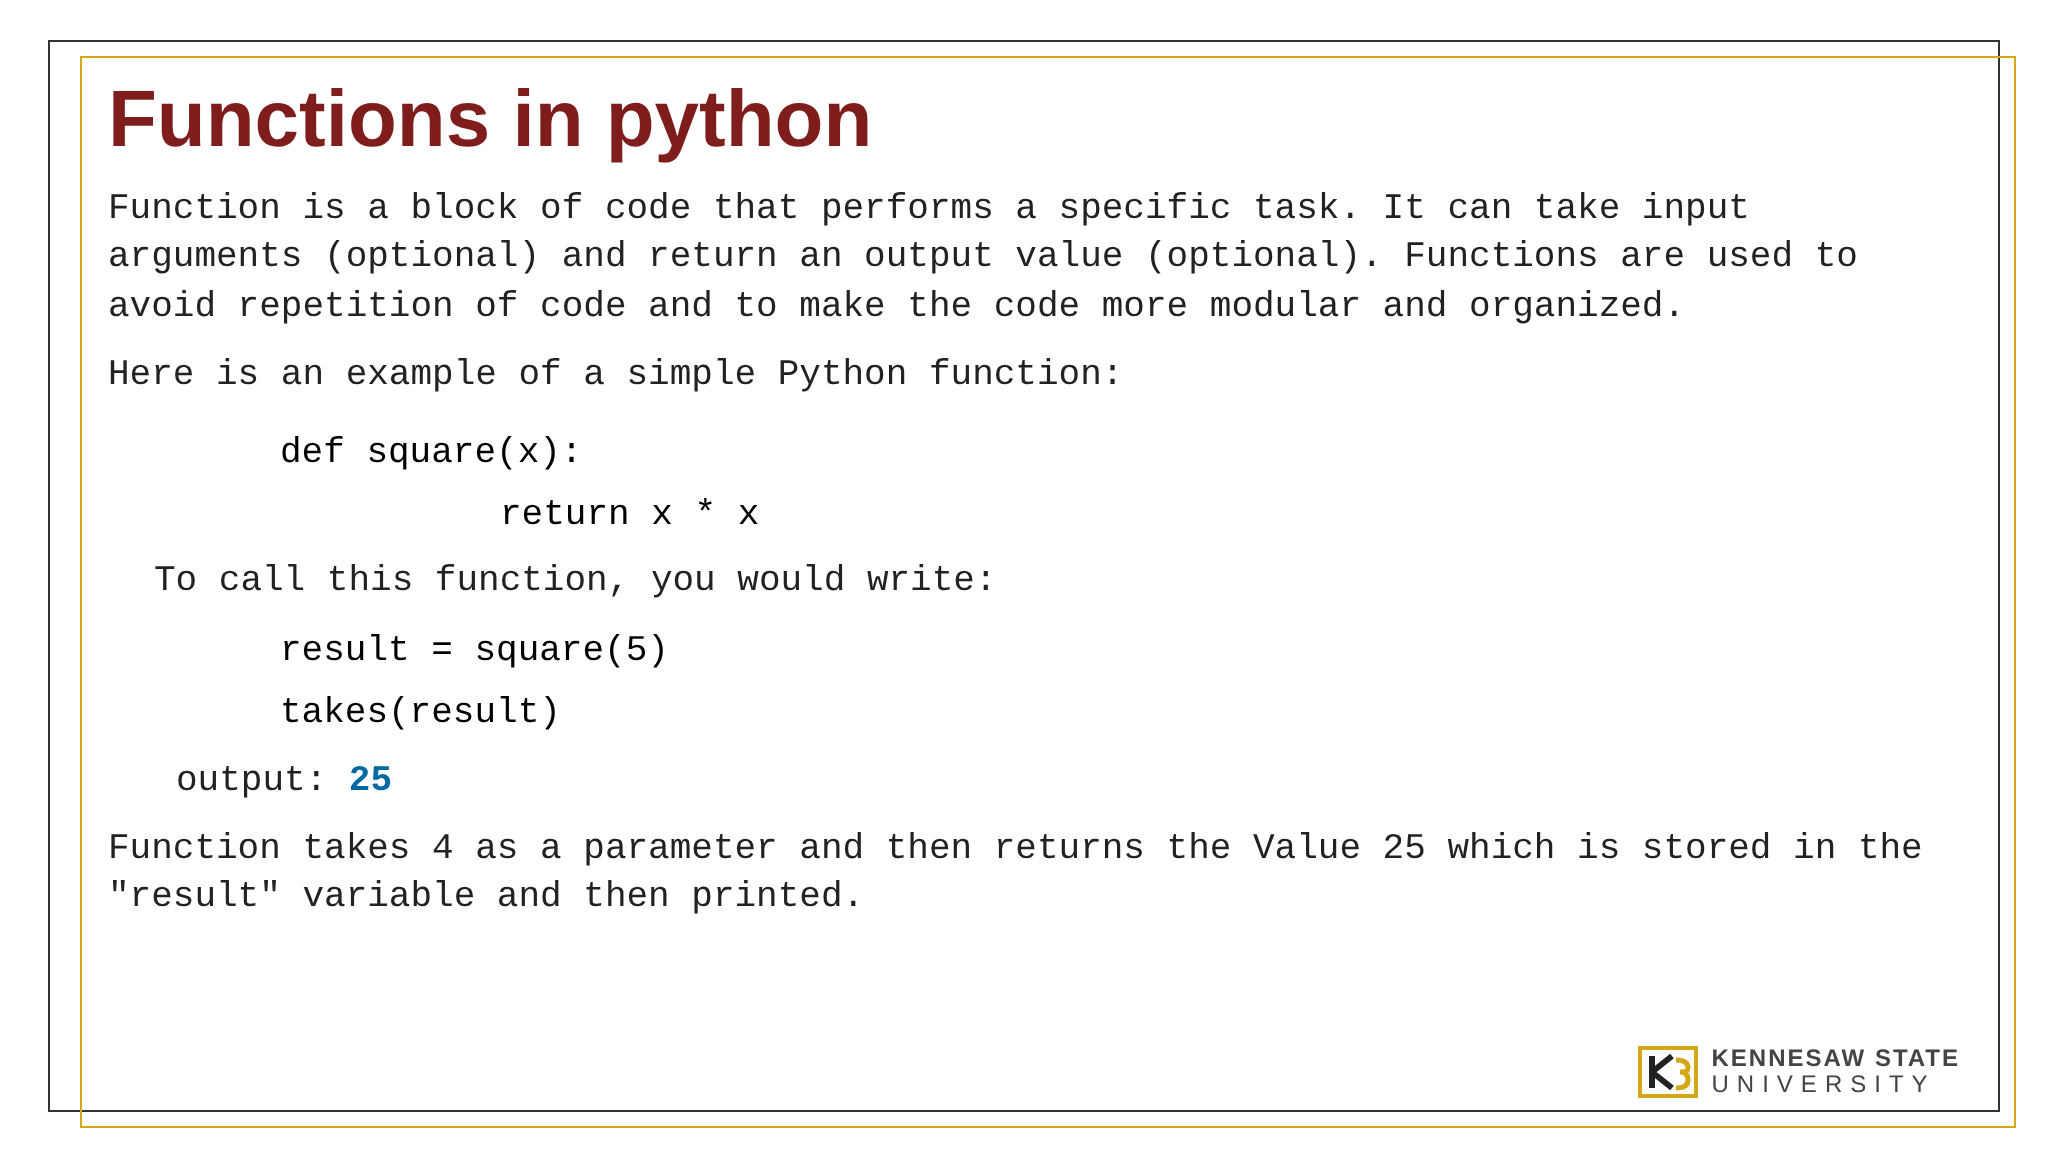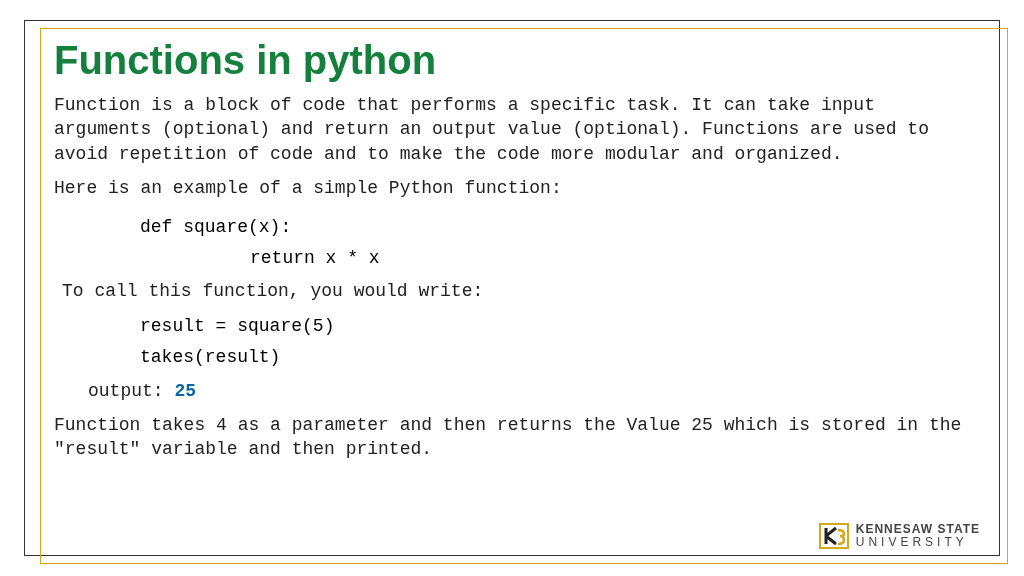--- a/index.html
+++ b/index.html
@@ -33,21 +33,21 @@
     left: 54px;
     right: 46px;
     bottom: 30px;
     color: #222;
   }
   .title {
     font-family: Arial, Helvetica, sans-serif;
     font-weight: 700;
     font-size: 40px;
     margin-bottom: 10px;
-    color: #15803d;
+    color: #7f1d1d;
   }
   .para {
     font-size: 18px;
     line-height: 1.35;
     margin-bottom: 10px;
     color: #222;
   }
   .intro-text {
     font-size: 18px;
     line-height: 1.35;
@@ -59,21 +59,21 @@
     line-height: 1.7;
     margin-left: 86px;
     margin-bottom: 8px;
     color: #000;
   }
   .code-line2 {
     margin-left: 110px;
   }
   .call-text {
     font-size: 18px;
-    margin-left: 8px;
+    margin-left: 23px;
     margin-bottom: 10px;
   }
   .output-line {
     font-size: 18px;
     margin-left: 34px;
     margin-bottom: 12px;
   }
   .output-val {
     font-weight: 700;
     color: #0369a1;

